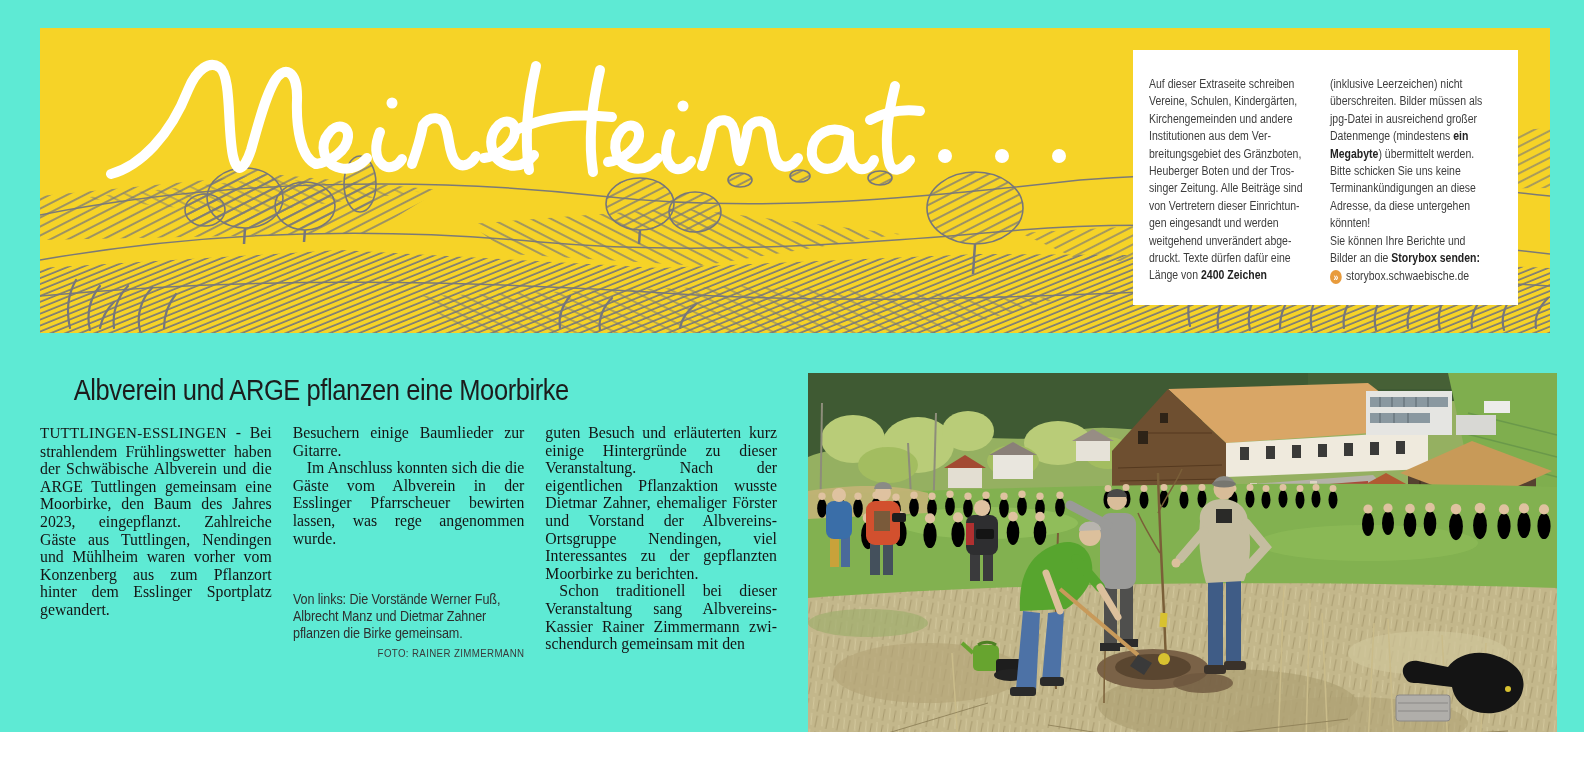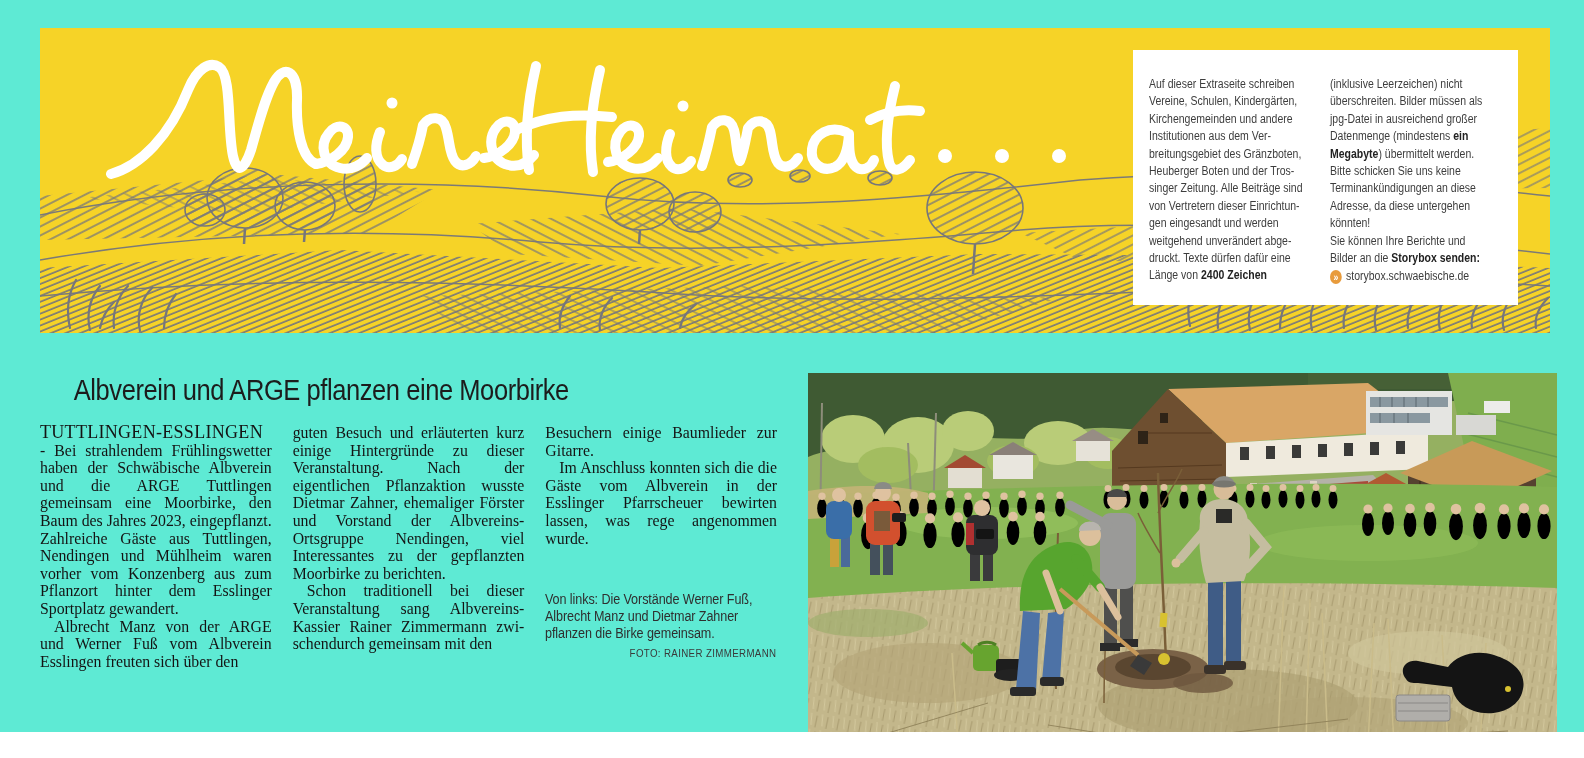--- a/index.html
+++ b/index.html
@@ -27,21 +27,21 @@
                  font-weight:bold;font-size:53px;letter-spacing:-1px;color:#131313;}
   #subheadline{text-align:left;margin-top:2px;height:36px;line-height:34px;}
   #subheadline span{display:inline-block;transform:scaleX(.88);white-space:nowrap;
                     font-size:29px;font-weight:400;color:#1c1c1c;letter-spacing:-.5px;}
   #cols{display:flex;gap:21px;margin-top:15px;
         font-family:"Liberation Serif",serif;font-size:15.8px;line-height:17.6px;
         text-align:justify;}
   .col{width:232px;}
   .col p{margin:0;}
   .col p.ind{text-indent:14px;}
-  .lead{font-size:18px;letter-spacing:.3px;}
+  .lead{font-size:15px;letter-spacing:.3px;}
   
   #caption{margin-top:44px;transform:scaleX(.9);transform-origin:0 0;width:111%;
            font-family:"Liberation Sans",sans-serif;font-size:14px;line-height:17px;
            color:#2f2f2f;text-align:left;letter-spacing:-.1px;}
   #photo-credit{margin-top:3px;font-size:10.8px;letter-spacing:.4px;color:#3a3a3a;text-align:right;}
   
   #photo{position:absolute;left:808px;top:373px;width:749px;height:375px;}
 </style>
 </head>
 <body>
@@ -182,33 +182,32 @@
     </div>
   </div>
 
   <div id="article">
     <div id="subheadline">
       <span>Albverein und ARGE pflanzen eine Moorbirke</span>
     </div>
     <div id="cols">
       <div class="col">
         <p><span class="lead">TUTTLINGEN-ESSLINGEN</span><span> - Bei strah­lendem Frühlingswetter haben der Schwäbische Albverein und die ARGE Tuttlingen gemeinsam eine Moorbirke, den Baum des Jahres 2023, eingepflanzt. Zahl­reiche Gäste aus Tuttlingen, Nen­dingen und Mühlheim waren vor­her vom Konzenberg aus zum Pflanzort hinter dem Esslinger Sportplatz gewandert.</span></p>
-        <p class="ind">Albrecht Manz von der ARGE und Werner Fuß vom Albverein Esslingen freuten sich über den</p>
-      </div>
-      <div class="col">
-        <p>guten Besuch und erläuterten kurz einige Hintergründe zu dieser Veranstaltung. Nach der eigentlichen Pflanzaktion wuss­te Dietmar Zahner, ehemaliger Förster und Vorstand der Alb­vereins-Ortsgruppe Nendingen, viel Interessantes zu der ge­pflanzten Moorbirke zu berich­ten.</p>
-        <p class="ind">Schon traditionell bei dieser Veranstaltung sang Albvereins-Kassier Rainer Zimmermann zwi­schendurch gemeinsam mit den</p>
       </div>
       <div class="col">
         <p>Besuchern einige Baumlieder zur Gitarre.</p>
         <p class="ind">Im Anschluss konnten sich die die Gäste vom Albverein in der Esslinger Pfarrscheuer bewirten lassen, was rege angenommen wurde.</p>
         <div id="caption">
           <div>Von links: Die Vorstände Werner Fuß, Albrecht Manz und Dietmar Zahner pflanzen die Birke gemeinsam.</div>
           <div id="photo-credit">FOTO: RAINER ZIMMERMANN</div>
         </div>
+      </div>
+      <div class="col">
+        <p>guten Besuch und erläuterten kurz einige Hintergründe zu dieser Veranstaltung. Nach der eigentlichen Pflanzaktion wuss­te Dietmar Zahner, ehemaliger Förster und Vorstand der Alb­vereins-Ortsgruppe Nendingen, viel Interessantes zu der ge­pflanzten Moorbirke zu berich­ten.</p>
+        <p class="ind">Schon traditionell bei dieser Veranstaltung sang Albvereins-Kassier Rainer Zimmermann zwi­schendurch gemeinsam mit den</p>
       </div>
     </div>
   </div>
 
   <svg id="photo" viewBox="0 0 749 375">
     <defs>
       <g id="p">
         <ellipse cx="0" cy="9" rx="6" ry="12"></ellipse>
         <circle cx="0" cy="-6" r="4.6" fill="#dfc2a0"></circle>
       </g>

